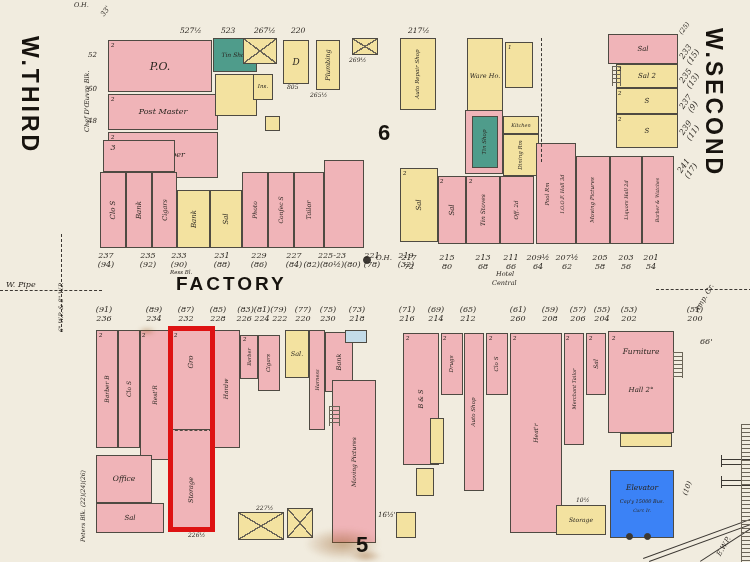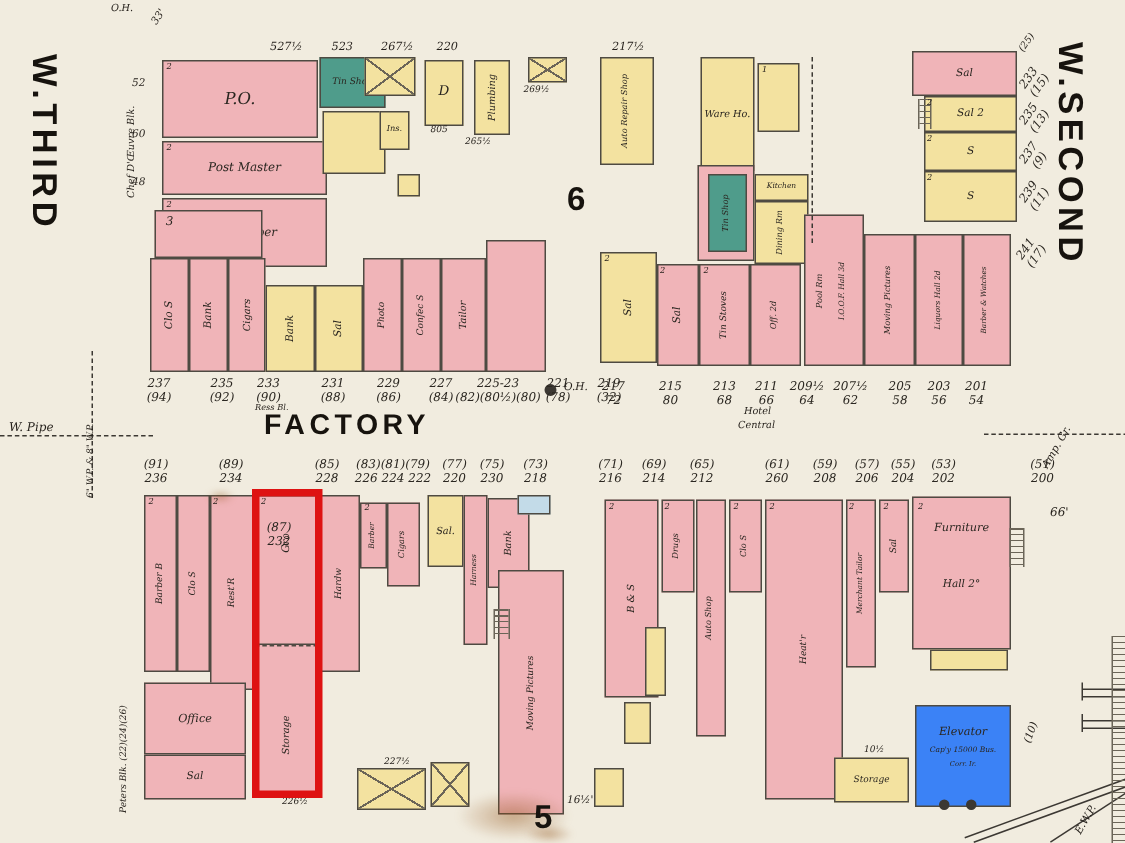--- a/index.html
+++ b/index.html
@@ -174,21 +174,21 @@
       <div class="b c-pink" style="left: 309px; top: 330px; width: 16px; height: 100px;">
         <span class="blabel v" style="font-size: 5px;">Harness</span>
       </div>
       <div class="b c-pink" style="left: 325px; top: 332px; width: 28px; height: 60px;">
         <span class="blabel v" style="font-size: 6.5px;">Bank</span>
       </div>
       <div class="b c-blue" style="left: 345px; top: 330px; width: 22px; height: 13px;"></div>
       <div class="b c-pink" style="left: 332px; top: 380px; width: 44px; height: 163px;">
         <span class="blabel v" style="font-size: 6px;">Moving Pictures</span>
       </div>
-      <div class="b c-pink" style="left: 96px; top: 455px; width: 68px; height: 48px;">
+      <div class="b c-pink" style="left: 96px; top: 455px; width: 56px; height: 48px;">
         <span class="blabel" style="font-size: 7.5px;">Office</span>
       </div>
       <div class="b c-pink" style="left: 96px; top: 503px; width: 68px; height: 30px;">
         <span class="blabel" style="font-size: 7px;">Sal</span>
       </div>
       <div class="b c-yellow xm" style="left: 238px; top: 512px; width: 46px; height: 28px;"></div>
       <div class="b c-yellow xm" style="left: 287px; top: 508px; width: 26px; height: 30px;"></div>
       <div class="b c-pink" style="left: 403px; top: 333px; width: 36px; height: 132px;">
         <span class="blabel v" style="font-size: 6.5px;">B &amp; S</span>
       </div>
@@ -326,21 +326,21 @@
         <div>54</div>
       </div>
       <div class="addr" style="left: 104px; top: 306px;">
         <div>(91)</div>
         <div>236</div>
       </div>
       <div class="addr" style="left: 154px; top: 306px;">
         <div>(89)</div>
         <div>234</div>
       </div>
-      <div class="addr" style="left: 186px; top: 306px; margin-top: 42px;">
+      <div class="addr" style="left: 186px; top: 306px;">
         <div>(87)</div>
         <div>232</div>
       </div>
       <div class="addr" style="left: 218px; top: 306px;">
         <div>(85)</div>
         <div>228</div>
       </div>
       <div class="addr" style="left: 262px; top: 306px;">
         <div>(83)(81)(79)</div>
         <div>226 224 222</div>
@@ -433,21 +433,21 @@
       <div class="ann" style="left: 291px; top: 27px; font-size: 7.5px; font-style: italic;">220</div>
       <div class="ann" style="left: 408px; top: 27px; font-size: 7.5px; font-style: italic;">217½</div>
       <div class="ann" style="left: 287px; top: 84px; font-size: 6px; font-style: italic;">805</div>
       <div class="ann" style="left: 310px; top: 92px; font-size: 6px; font-style: italic;">265½</div>
       <div class="ann" style="left: 349px; top: 57px; font-size: 6px; font-style: italic;">269½</div>
       <div class="ann" style="left: 170px; top: 270px; font-size: 5.5px; font-style: italic;">Ress Bl.</div>
       <div class="ann" style="left: 496px; top: 271px; font-size: 6.5px; font-style: italic;">Hotel</div>
       <div class="ann" style="left: 492px; top: 280px; font-size: 6.5px; font-style: italic;">Central</div>
       <div class="ann" style="left: 376px; top: 255px; font-size: 7px; font-style: italic;">O.H.</div>
       <div class="ann" style="left: 700px; top: 338px; font-size: 8px; font-style: italic;">66'</div>
-      <div class="ann" style="left: 378px; top: 530px; font-size: 7px; font-style: italic;">16½'</div>
+      <div class="ann" style="left: 378px; top: 512px; font-size: 7px; font-style: italic;">16½'</div>
       <div class="ann" style="left: 256px; top: 505px; font-size: 6px; font-style: italic;">227½</div>
       <div class="ann" style="left: 188px; top: 532px; font-size: 6px; font-style: italic;">226½</div>
       <div class="ann" style="left: 576px; top: 497px; font-size: 6px; font-style: italic;">10½</div>
       <div class="ann" style="left: 682px; top: 494px; font-size: 7px; font-style: italic; transform: rotate(-70deg);">(10)</div>
       <div class="ann" style="left: 694px; top: 310px; font-size: 7px; font-style: italic; transform: rotate(-60deg);">Amp. Gr.</div>
       <div class="ann" style="left: 716px; top: 554px; font-size: 7px; font-style: italic; transform: rotate(-60deg);">E.W.P.</div>
       <div class="ann" style="left: 678px; top: 32px; font-size: 6.5px; font-style: italic; transform: rotate(-55deg);">(25)</div>
       <div class="ann" style="left: 111px; top: 43px; font-size: 5.5px; font-style: italic;">2</div>
       <div class="ann" style="left: 111px; top: 97px; font-size: 5.5px; font-style: italic;">2</div>
       <div class="ann" style="left: 111px; top: 135px; font-size: 5.5px; font-style: italic;">2</div>

